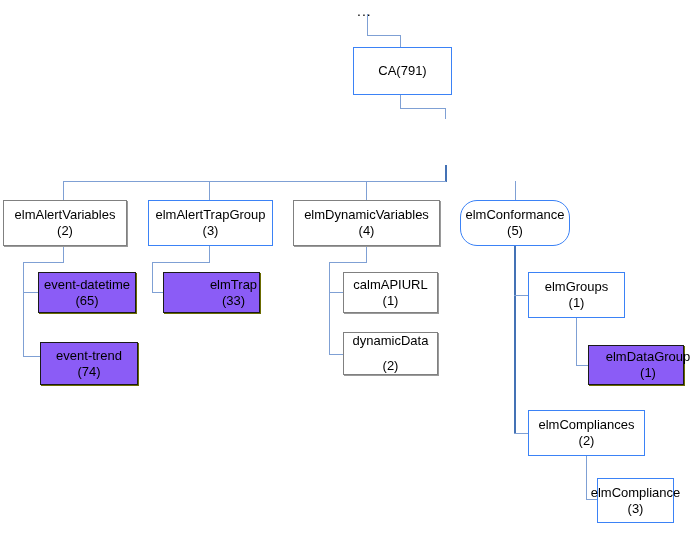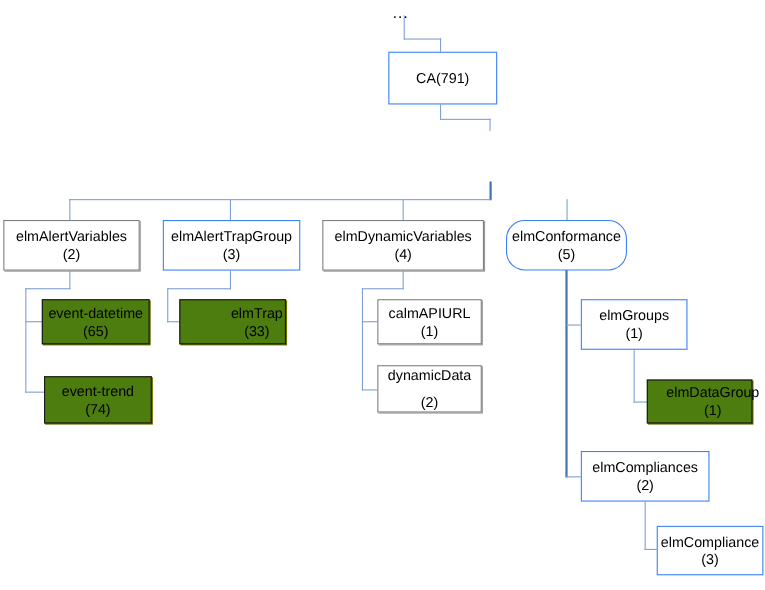--- a/index.html
+++ b/index.html
@@ -32,21 +32,21 @@
     z-index: 5;
   }
   .node.gray {
     border: 1px solid #808080;
     box-shadow: 1px 1px 0 0 #9a9a9a;
   }
   .node.dark {
     border: 1px solid #3b82f6;
   }
   .node.yellow {
-    background: #4d7c0f;
+    background: #8b5cf6;
     border: 1px solid #1a1a1a;
     box-shadow: 1px 1px 0 0 #6b6b00;
   }
   .node .lbl {
     display: block;
     white-space: nowrap;
   }
   .node .cnt {
     display: block;
     white-space: nowrap;
@@ -177,18 +177,18 @@
   <div class="node yellow" style="left:588px; top:345px; width:96px; height:40px;padding-left:24px;">
     <span class="lbl">elmDataGroup</span>
     <span class="cnt">(1)</span>
   </div>
 
   <div class="node dark" style="left:528px; top:410px; width:117px; height:46px;">
     <span class="lbl">elmCompliances</span>
     <span class="cnt">(2)</span>
   </div>
 
-  <div class="node dark" style="left:597px; top:478px; width:97px; height:45px;">
+  <div class="node dark" style="left:597px; top:478px; width:77px; height:45px;">
     <span class="lbl">elmCompliance</span>
     <span class="cnt">(3)</span>
   </div>
 
 </div>
 
 </body></html>

